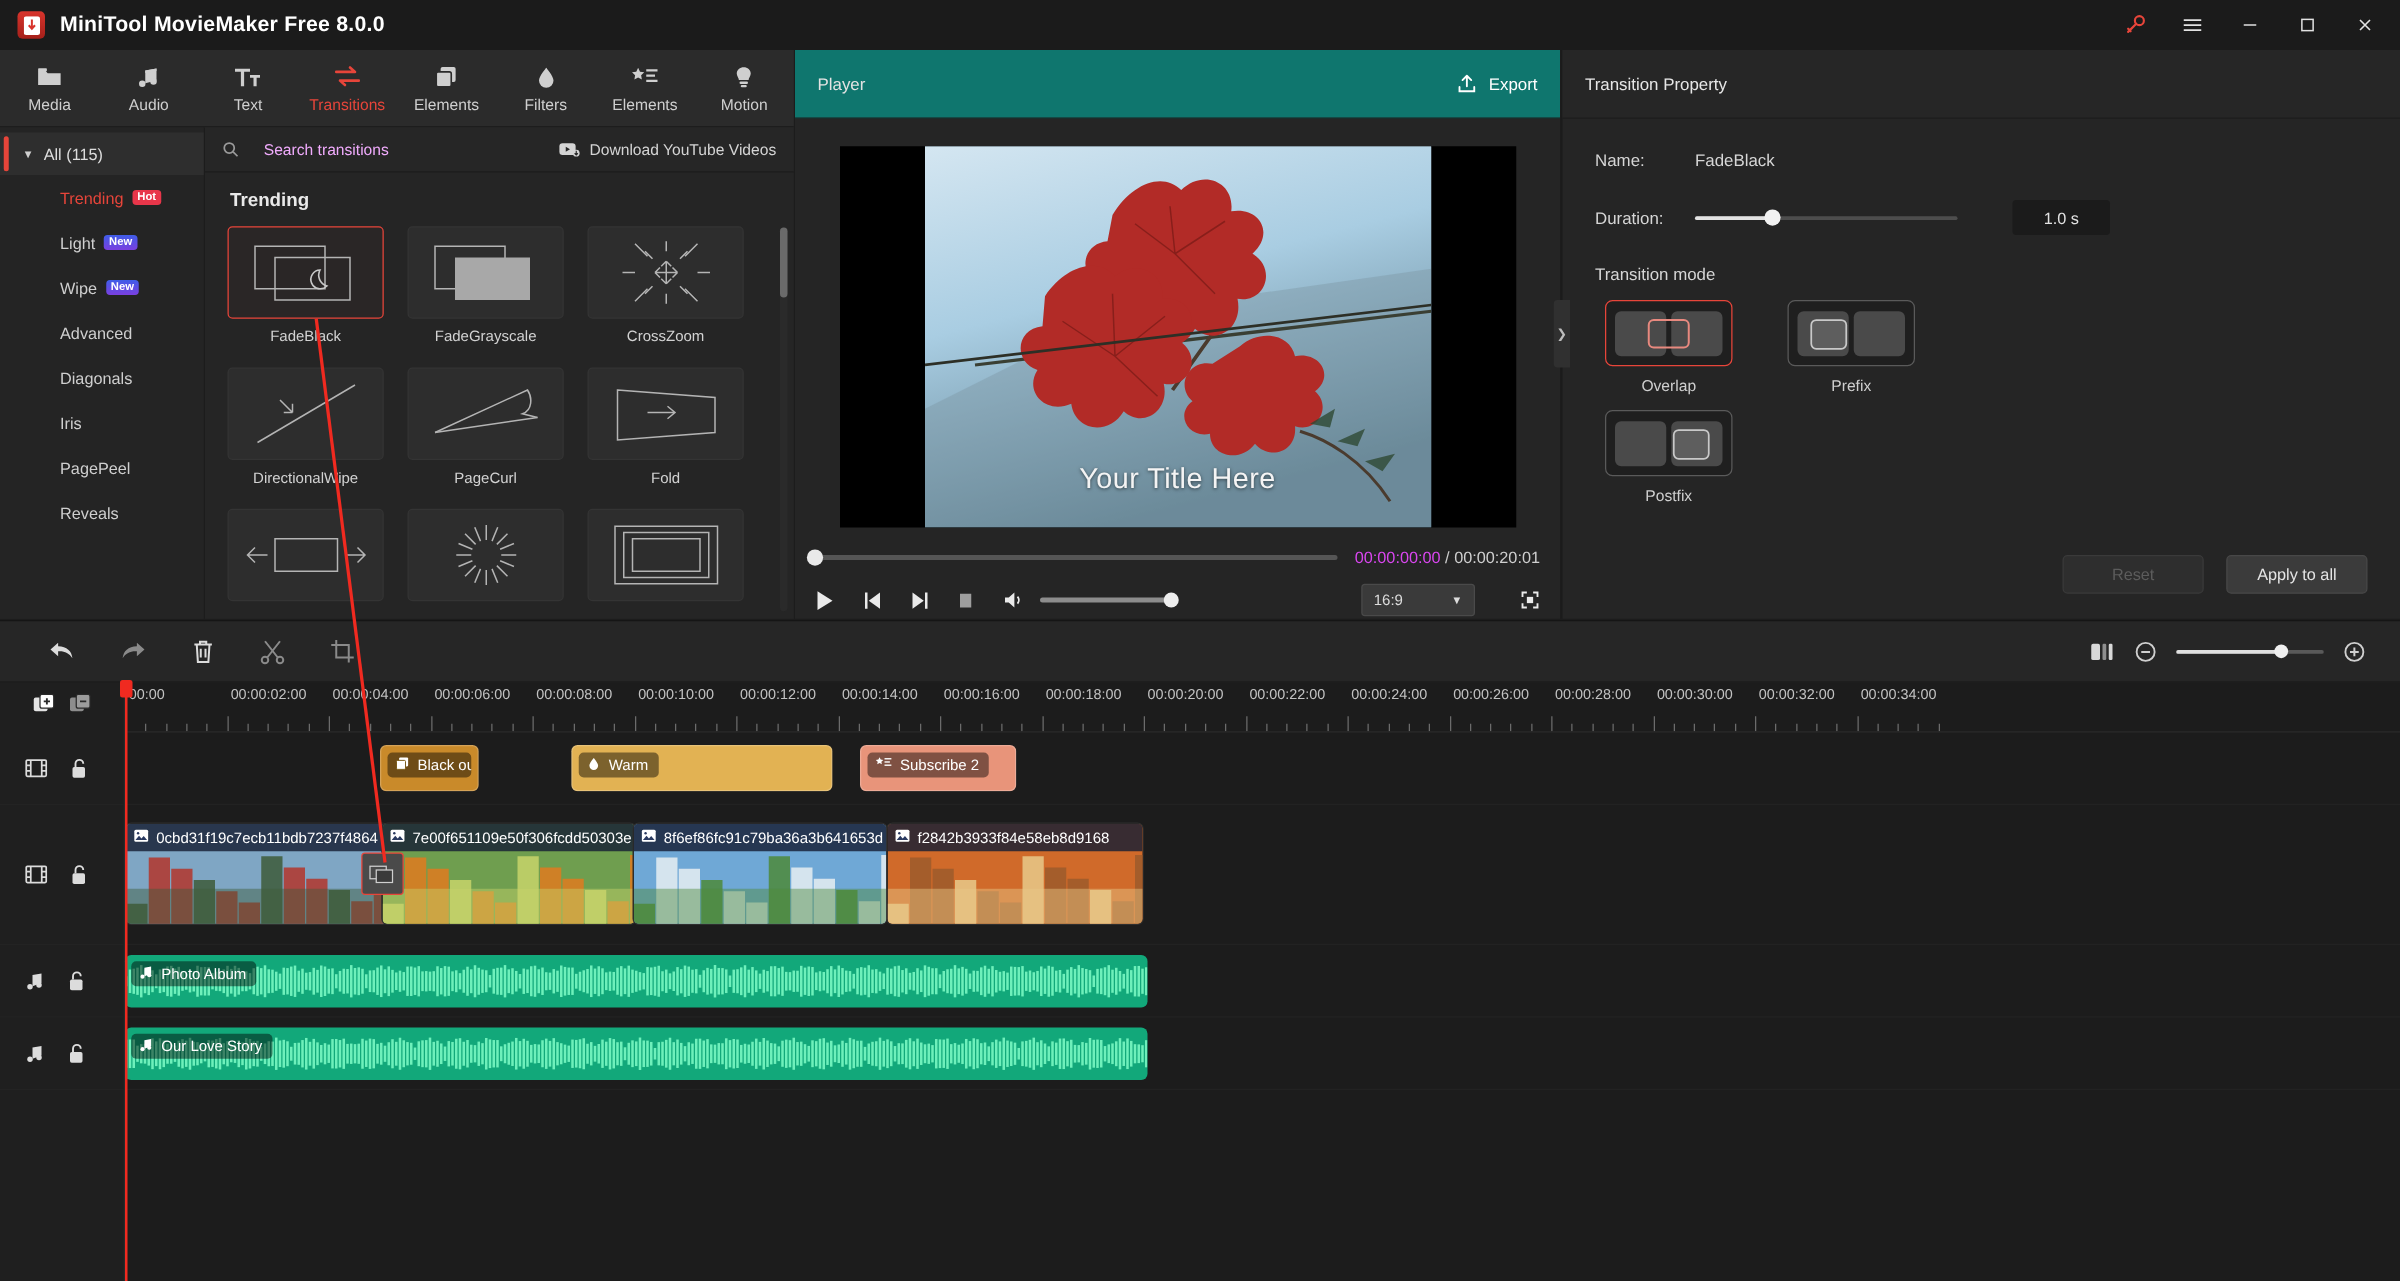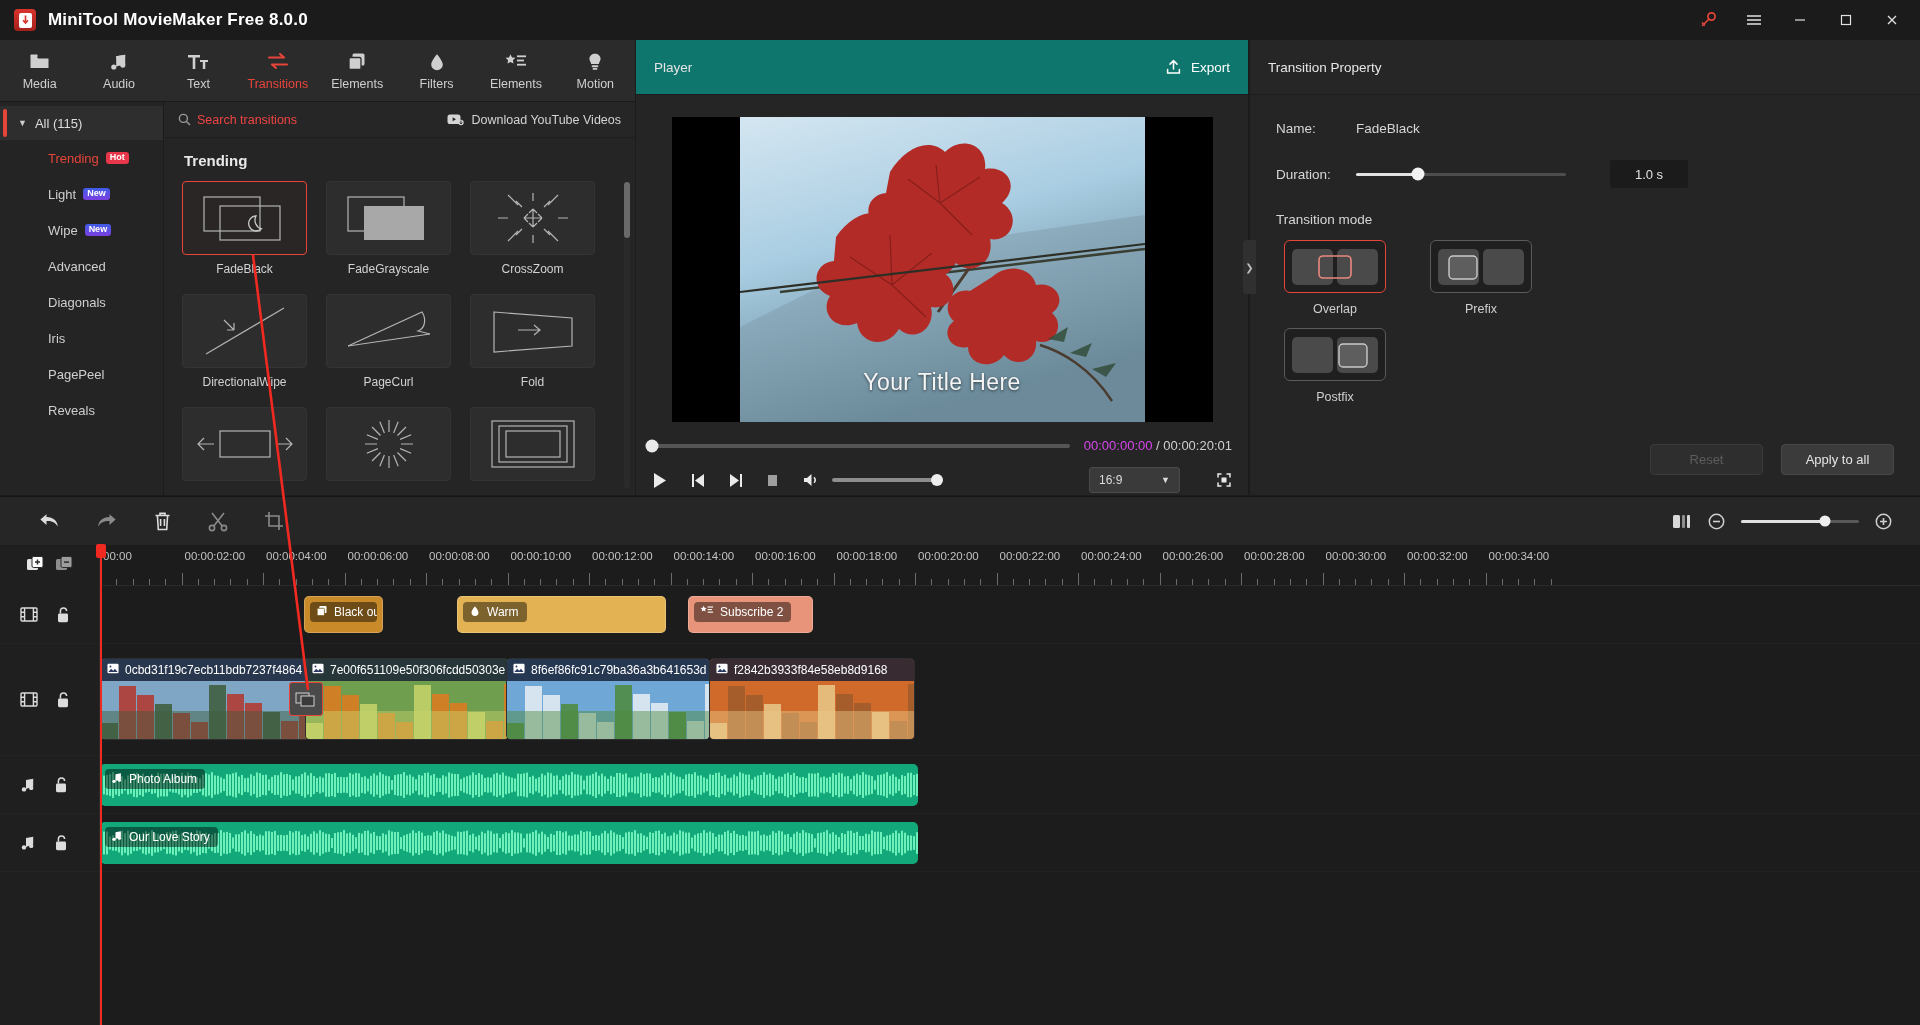--- a/index.html
+++ b/index.html
@@ -68,21 +68,21 @@
     padding: 1px 4px 2px; line-height: 1;
   }
   .badge.hot { background: #e8364a; }
   .badge.new { background: linear-gradient(#3f5de8,#7a3fe0); }
 
   .panel { flex: 1; position: relative; background: #252525; }
   .searchbar {
     height: 36px; display: flex; align-items: center;
     border-bottom: 1px solid #1d1d1d; background: #262626; padding: 0 14px;
   }
-  .search-left { display: flex; align-items: center; gap: 6px; font-size: 12.5px; color: #ef4444; }
+  .search-left { display: flex; align-items: center; gap: 20px; font-size: 12.5px; color: #f0abfc; }
   .dl-yt { margin-left: auto; display: flex; align-items: center; gap: 8px; font-size: 12.5px; color: #d4d4d4; }
   .grid-wrap { height: 357px; overflow: hidden; position: relative; padding: 0 18px; }
   .sec-title { font-size: 15px; font-weight: bold; color: #e9e9e9; margin: 14px 0 12px 2px; }
   .grid { display: grid; grid-template-columns: repeat(3, 125px); gap: 18px 19px; }
   .tile { width: 125px; }
   .thumb {
     width: 125px; height: 74px; background: #2d2d2d; border-radius: 4px;
     border: 1px solid #343434; display: flex; align-items: center; justify-content: center;
     overflow: hidden;
   }

